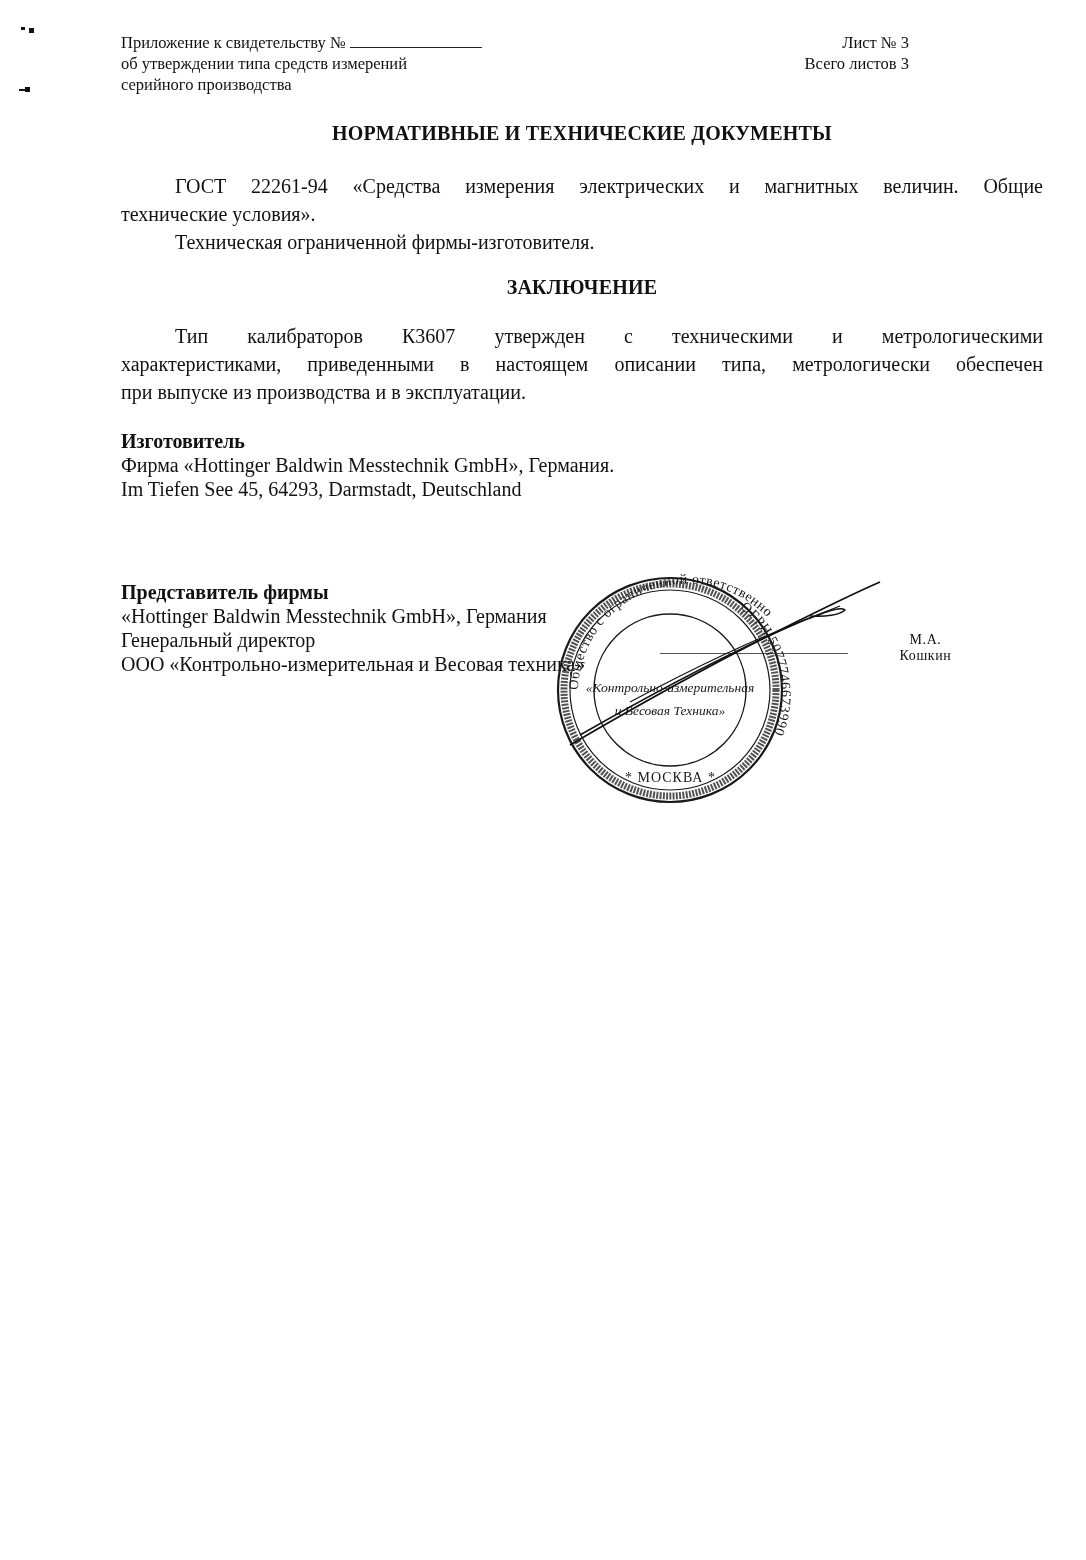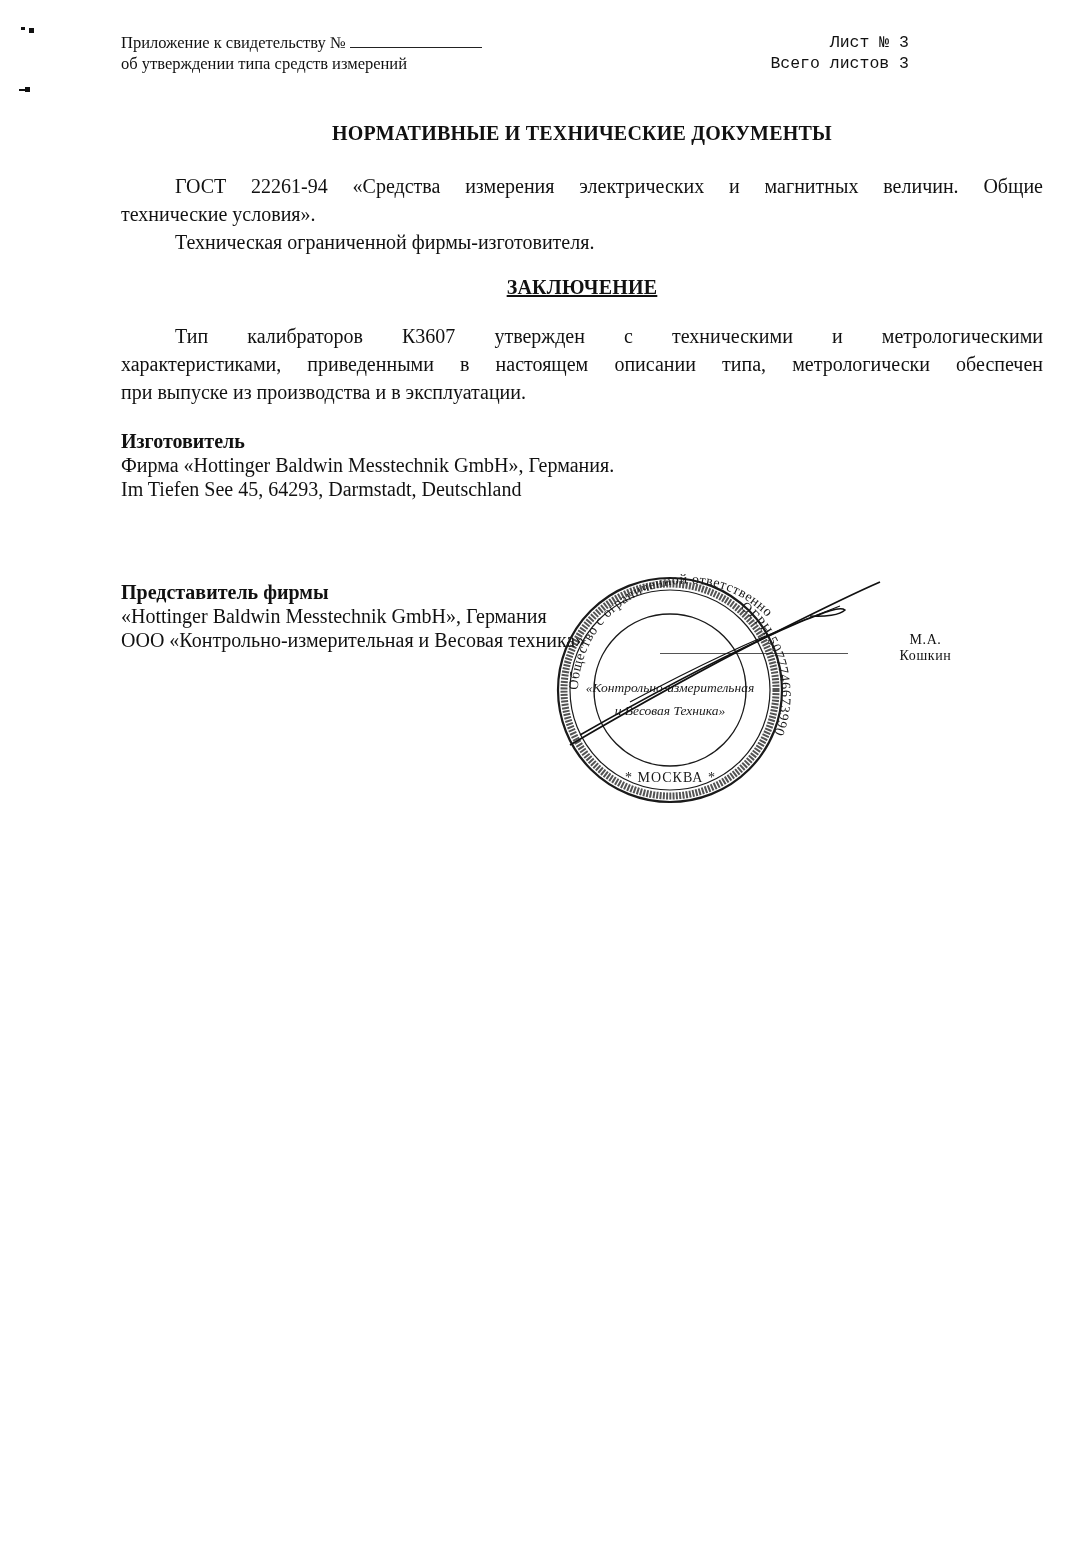--- a/index.html
+++ b/index.html
@@ -40,21 +40,20 @@
       vertical-align: baseline;
       height: 12px;
     }
     .hdr-right {
       position: absolute;
       right: 43px;
       top: 32px;
       font-size: 16.5px;
       line-height: 21px;
       text-align: right;
-      font-family: Liberation Mono, monospace;
     }
     .section-title {
       position: absolute;
       left: 121px;
       width: 922px;
       text-align: center;
       font-weight: bold;
       font-size: 20px;
       letter-spacing: 0.2px;
     }
@@ -113,52 +112,54 @@
   <div class="speck" style="left:21px;top:27px;width:4px;height:3px;"></div>
   <div class="speck" style="left:29px;top:28px;width:5px;height:5px;"></div>
   <div class="speck" style="left:19px;top:89px;width:6px;height:2px;"></div>
   <div class="speck" style="left:25px;top:87px;width:5px;height:5px;"></div>
 
   <div class="hdr-left">
     <div>
       <span>Приложение к свидетельству №</span><span class="blank"></span>
     </div>
     <div>об утверждении типа средств измерений</div>
+    <div>серийного производства</div>
   </div>
 
   <div class="hdr-right">
     <div>Лист № 3</div>
     <div>Всего листов 3</div>
   </div>
 
   <div class="section-title" style="top:122px;">НОРМАТИВНЫЕ И ТЕХНИЧЕСКИЕ ДОКУМЕНТЫ</div>
 
   <div class="para" style="top:172px;">
     <span class="line indent">ГОСТ 22261-94 «Средства измерения электрических и магнитных величин. Общие</span>
     <span class="line last">технические условия».</span>
     <span class="line last indent">Техническая ограниченной фирмы-изготовителя.</span>
   </div>
 
-  <div class="section-title" style="top:276px;text-decoration:underline;">ЗАКЛЮЧЕНИЕ</div>
+  <div class="section-title" style="top:276px;">ЗАКЛЮЧЕНИЕ</div>
 
   <div class="para" style="top:322px;">
     <span class="line indent">Тип калибраторов К3607 утвержден с техническими и метрологическими</span>
     <span class="line">характеристиками, приведенными в настоящем описании типа, метрологически обеспечен</span>
     <span class="line last">при выпуске из производства и в эксплуатации.</span>
   </div>
 
   <div class="block" style="top:429px;">
     <div class="bold">Изготовитель</div>
     <div>Фирма «Hottinger Baldwin Messtechnik GmbH», Германия.</div>
     <div>Im Tiefen See 45, 64293, Darmstadt, Deutschland</div>
   </div>
 
   <div class="block" style="top:580px;">
     <div class="bold">Представитель фирмы</div>
     <div>«Hottinger Baldwin Messtechnik GmbH», Германия</div>
+    <div>Генеральный директор</div>
     <div>ООО «Контрольно-измерительная и Весовая техника»</div>
   </div>
 
   <div class="sig-line"></div>
   <div class="sig-name">М.А. Кошкин</div>
 
   <svg class="stamp" viewBox="0 0 350 240">
     <defs>
       <path id="ringTop" d="M 38,120 A 110,110 0 0 1 228,48"></path>
       <path id="ringRight" d="M 200,38 A 110,110 0 0 1 200,210"></path>

